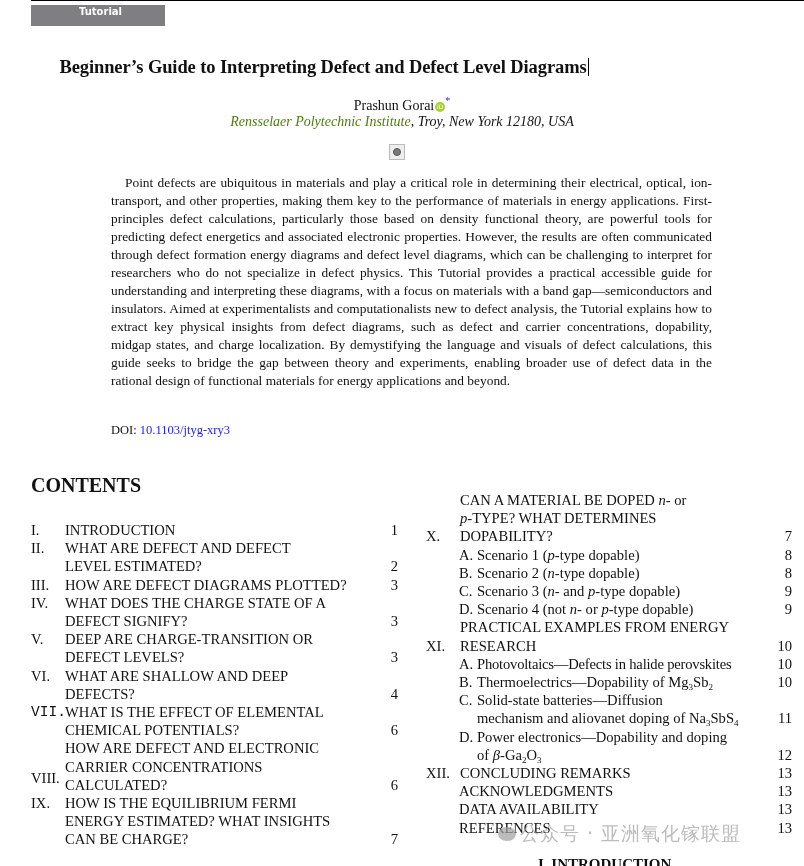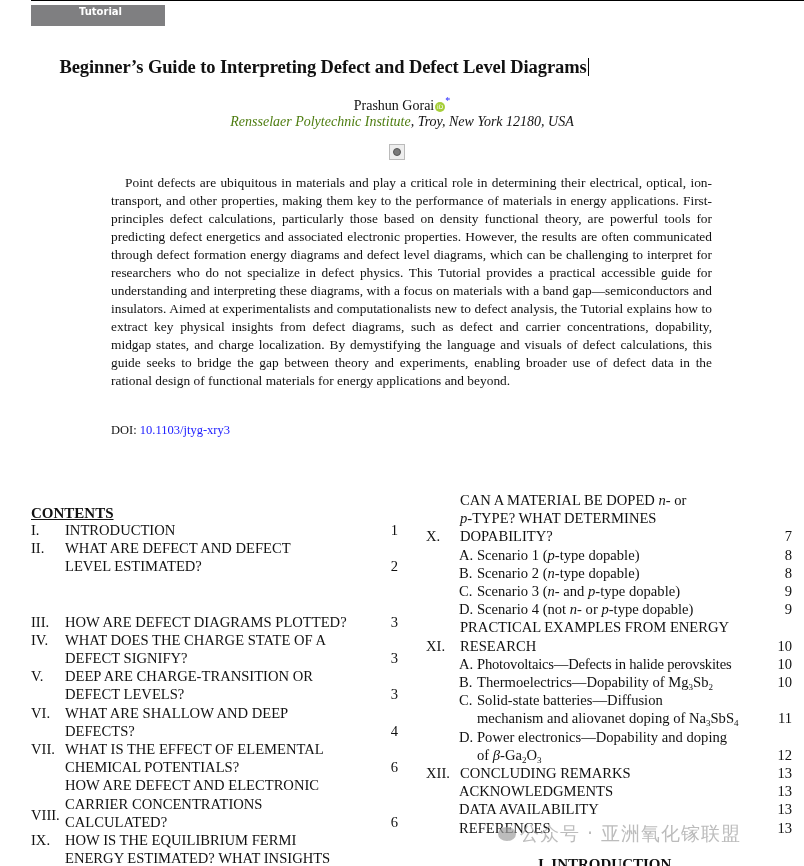--- a/index.html
+++ b/index.html
@@ -22,21 +22,21 @@
   .received { position:absolute; left:0; width:804px; top:144px; text-align:center; font-size:14px; }
   .recv-icon { display:inline-block; width:16px; height:16px; border:1px solid #bbb; background:#eee;
                vertical-align:-3px; margin-right:10px; position:relative; box-sizing:border-box; }
   .recv-icon::after { content:""; position:absolute; left:3px; top:3px; width:8px; height:8px;
                border-radius:50%; background:#7a7a7a; border:1px solid #555; box-sizing:border-box;}
   .abstract { position:absolute; left:111px; top:174px; width:601px; font-size:13.4px; line-height:18px;
               text-align:justify; }
   .abstract p { margin:0; text-indent:14px; }
   .doi { position:absolute; left:111px; top:423px; font-size:12.5px; }
   .doi a { color:#1a1aff; text-decoration:none; }
-  .contents-h { position:absolute; left:31px; top:505px; font-weight:bold; font-size:15px;text-decoration:underline; }
+  .contents-h { position:absolute; left:31px; top:474px; font-weight:bold; font-size:20px; }
   .toc { position:absolute; font-size:14.6px; line-height:18.2px; }
   .toc-left { left:31px; top:521px; width:367px; }
   .toc-right { left:426px; top:491px; width:366px; }
   .entry { position:relative; display:flex; align-items:flex-end; }
   .num { width:34px; flex:none; }
   .entry .txt { flex:1; }
   .pg { flex:none; text-align:right; min-width:20px; }
   .sub { padding-left:33px; }
   .sub .num { width:18px; }
   .nonum { padding-left:33px;gap:20px; }
@@ -76,41 +76,41 @@
       <span class="num" style="align-self: flex-start;">I.</span>
       <span class="txt"><span>INTRODUCTION</span></span>
       <span class="pg">1</span>
     </div>
     <div class="entry">
       <span class="num" style="align-self: flex-start;">II.</span>
       <span class="txt"><span>WHAT ARE DEFECT AND DEFECT</span><br><span>LEVEL ESTIMATED?</span></span>
       <span class="pg">2</span>
     </div>
     <div class="entry">
-      <span class="num" style="align-self: flex-start; margin-top: 37px;">III.</span>
+      <span class="num" style="align-self: flex-start;">III.</span>
       <span class="txt"><span>HOW ARE DEFECT DIAGRAMS PLOTTED?</span></span>
       <span class="pg">3</span>
     </div>
     <div class="entry">
       <span class="num" style="align-self: flex-start;">IV.</span>
       <span class="txt"><span>WHAT DOES THE CHARGE STATE OF A</span><br><span>DEFECT SIGNIFY?</span></span>
       <span class="pg">3</span>
     </div>
     <div class="entry">
       <span class="num" style="align-self: flex-start;">V.</span>
       <span class="txt"><span>DEEP ARE CHARGE-TRANSITION OR</span><br><span>DEFECT LEVELS?</span></span>
       <span class="pg">3</span>
     </div>
     <div class="entry">
       <span class="num" style="align-self: flex-start;">VI.</span>
       <span class="txt"><span>WHAT ARE SHALLOW AND DEEP</span><br><span>DEFECTS?</span></span>
       <span class="pg">4</span>
     </div>
     <div class="entry">
-      <span class="num" style="align-self: flex-start;">VII.</span>
+      <span class="num" style="align-self: flex-start; font-family: Liberation Mono, monospace;">VII.</span>
       <span class="txt"><span>WHAT IS THE EFFECT OF ELEMENTAL</span><br><span>CHEMICAL POTENTIALS?</span></span>
       <span class="pg">6</span>
     </div>
     <div class="entry">
       <span class="num" style="align-self: flex-start; margin-top: 30px;">VIII.</span>
       <span class="txt"><span>HOW ARE DEFECT AND ELECTRONIC</span><br><span>CARRIER CONCENTRATIONS</span><br><span>CALCULATED?</span></span>
       <span class="pg">6</span>
     </div>
     <div class="entry">
       <span class="num" style="align-self: flex-start;">IX.</span>

